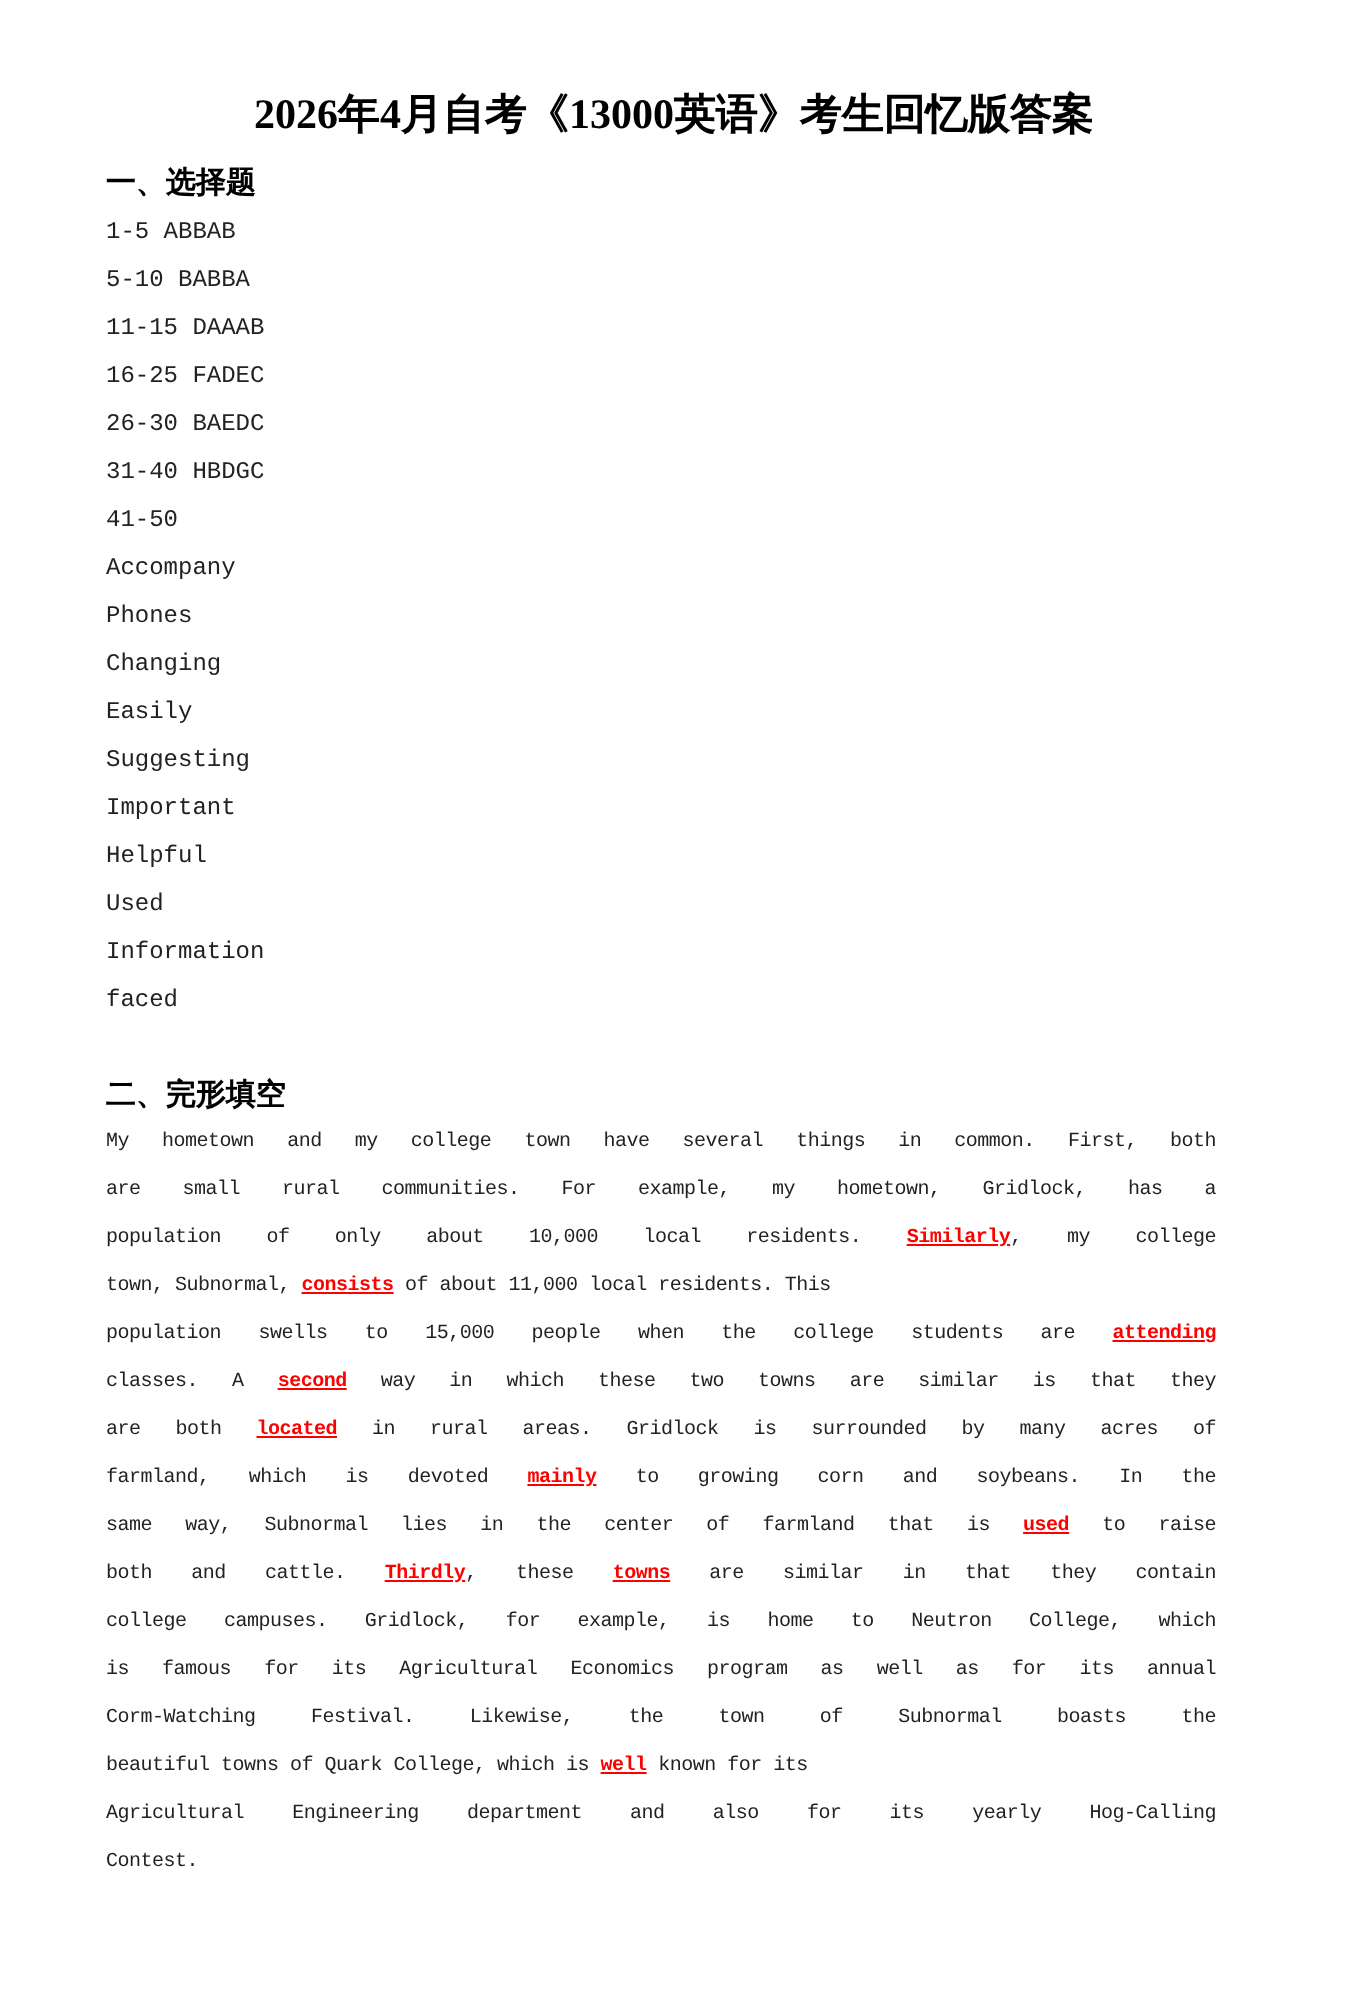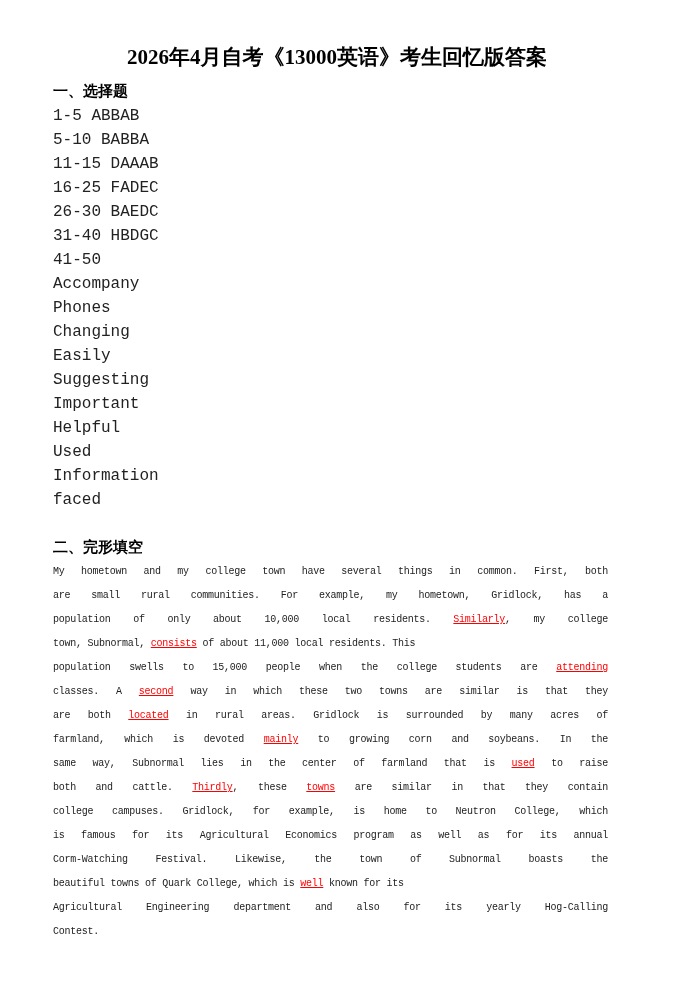--- a/index.html
+++ b/index.html
@@ -45,21 +45,21 @@
     #sec1-heading { top: 80px; }
     #sec2-heading { top: 536px; }
     .answer-list {
       position: absolute;
       left: 53px;
       top: 104px;
       margin: 0;
       padding: 0;
       list-style: none;
       font-family: "Liberation Mono", "DejaVu Sans Mono", monospace;
-      font-size: 16px;
+      font-size: 12px;
       line-height: 24px;
       color: #222222;
     }
     .answer-list li {
       height: 24px;
       white-space: pre;
     }
     .passage {
       position: absolute;
       left: 53px;
@@ -77,21 +77,21 @@
       display: block;
       height: 24px;
       white-space: nowrap;
       text-align-last: justify;
     }
     .passage .ln.last {
       text-align-last: left;
     }
     .blank {
       color: #ff0000;
-      font-weight: normal;
+      font-weight: bold;
       text-decoration: underline;
       text-decoration-color: #ff0000;
     }
   </style>
 </head>
 <body>
 
 <div class="page">
   <div class="title">2026年4月自考《13000英语》考生回忆版答案</div>
 

